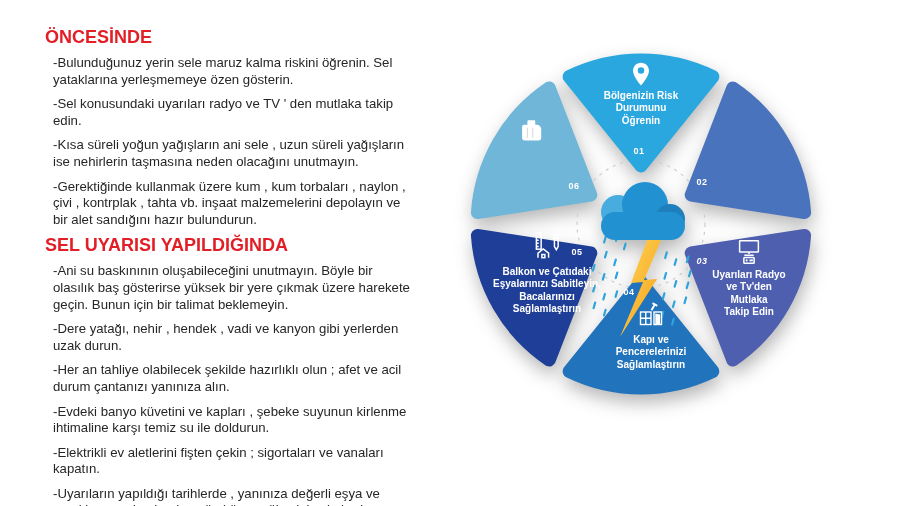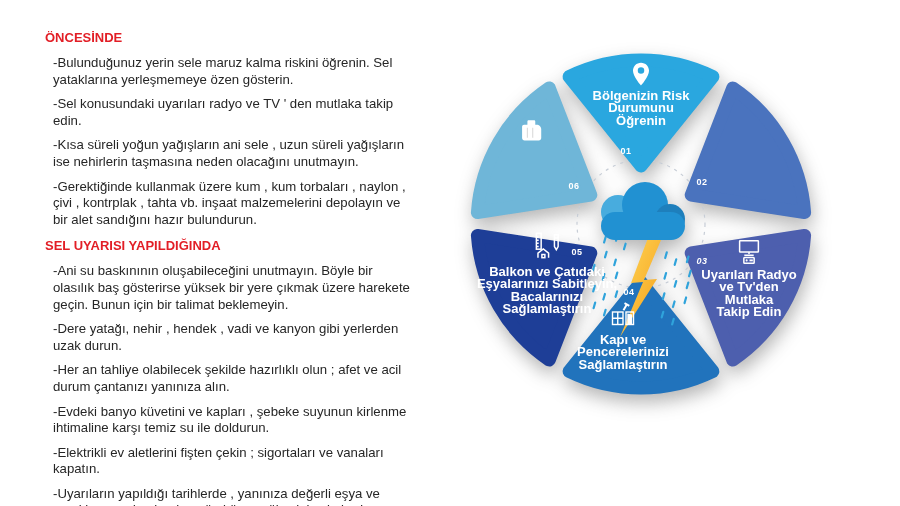--- a/index.html
+++ b/index.html
@@ -7,47 +7,47 @@
     width:900px;height:506px;position:relative;overflow:hidden;
     background:#ffffff;
     font-family:"Liberation Sans","DejaVu Sans",sans-serif;
   }
   
   .text-col{
     position:absolute;left:45px;top:28px;width:374px;
     font-size:13.2px;line-height:16.6px;color:#262626;
   }
   .text-col h2{
-    margin:0 0 2px 0;font-size:13px;line-height:19px;
+    margin:0 0 2px 0;font-size:18px;line-height:19px;
     font-weight:bold;color:#E21E26;
   }
   .text-col h2.second{margin-top:3px;}
   .text-col p{margin:8px;}
   
   .diagram{position:absolute;left:455px;top:40px;width:390px;height:390px;}
   .wheel{position:absolute;left:0;top:0;filter:drop-shadow(2px 8px 9px rgba(90,90,90,.45));}
   .petal-content{
     position:absolute;display:flex;flex-direction:column;align-items:center;
     transform:translateX(-50%);text-align:center;pointer-events:none;
   }
   .petal-label{
-    color:#ffffff;font-weight:bold;font-size:13px;line-height:12.3px;
+    color:#ffffff;font-weight:bold;font-size:10px;line-height:12.3px;
     white-space:pre-line;margin-top:3px;
   }
   .petal-num{
     position:absolute;transform:translate(-50%,-50%);
     color:#ffffff;font-weight:bold;font-size:9px;letter-spacing:.5px;
   }
   .pc1{left:186px;top:21px;width:150px;}
   .pc2{left:295px;top:60px;width:120px;}
   .pc3{left:294px;top:196px;width:132px;}
-  .pc4{left:168px;top:259px;width:150px;}
+  .pc4{left:196px;top:259px;width:150px;}
   .pc5{left:92px;top:189px;width:162px;}
   .pc6{left:74px;top:75px;width:130px;}
-  .n1{left:171px;top:111px;text-align:center;}
+  .n1{left:184px;top:111px;text-align:center;}
   .n2{left:247px;top:142px;}
   .n3{left:247px;top:221px;font-style:italic;}
   .n4{left:174px;top:252px;}
   .n5{left:122px;top:212px;}
   .n6{left:119px;top:146px;}
 </style>
 </head>
 <body>
 
 <div class="text-col">

